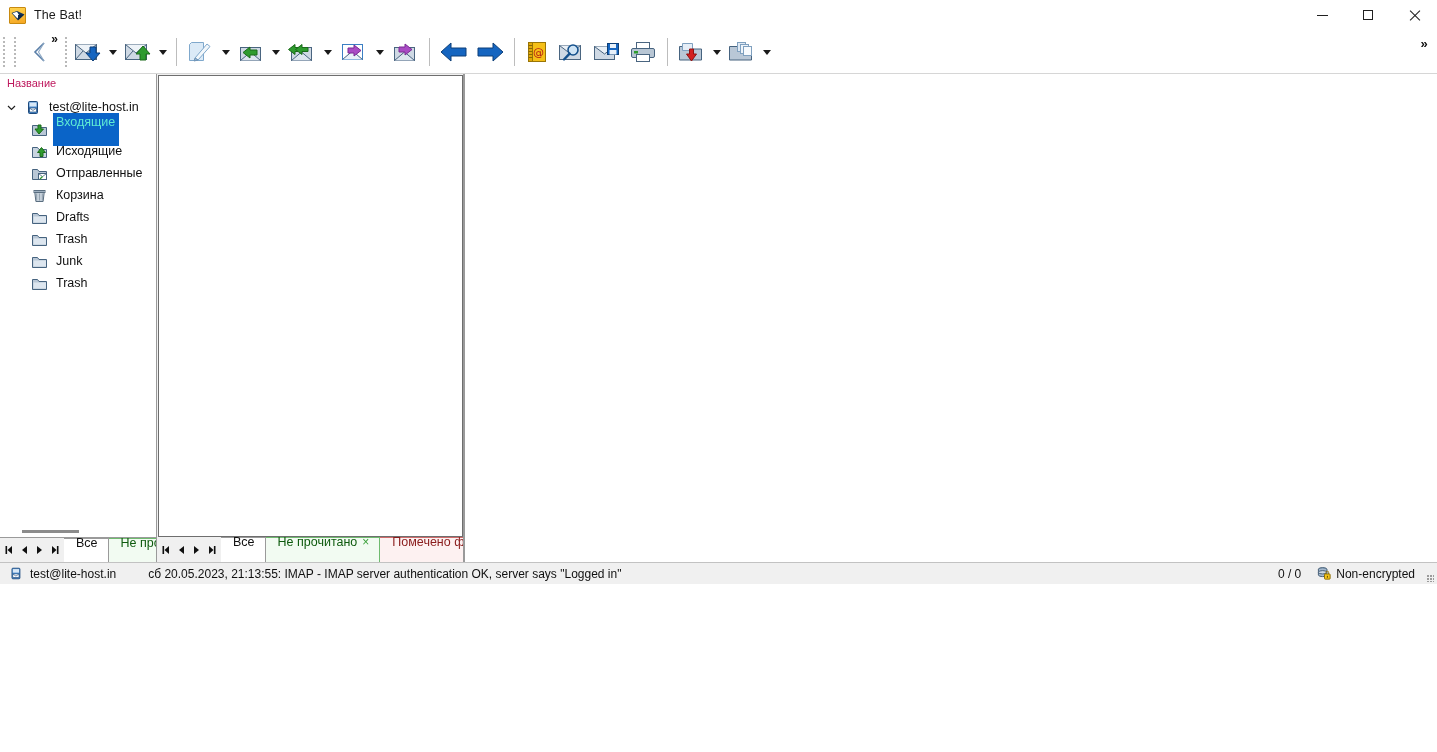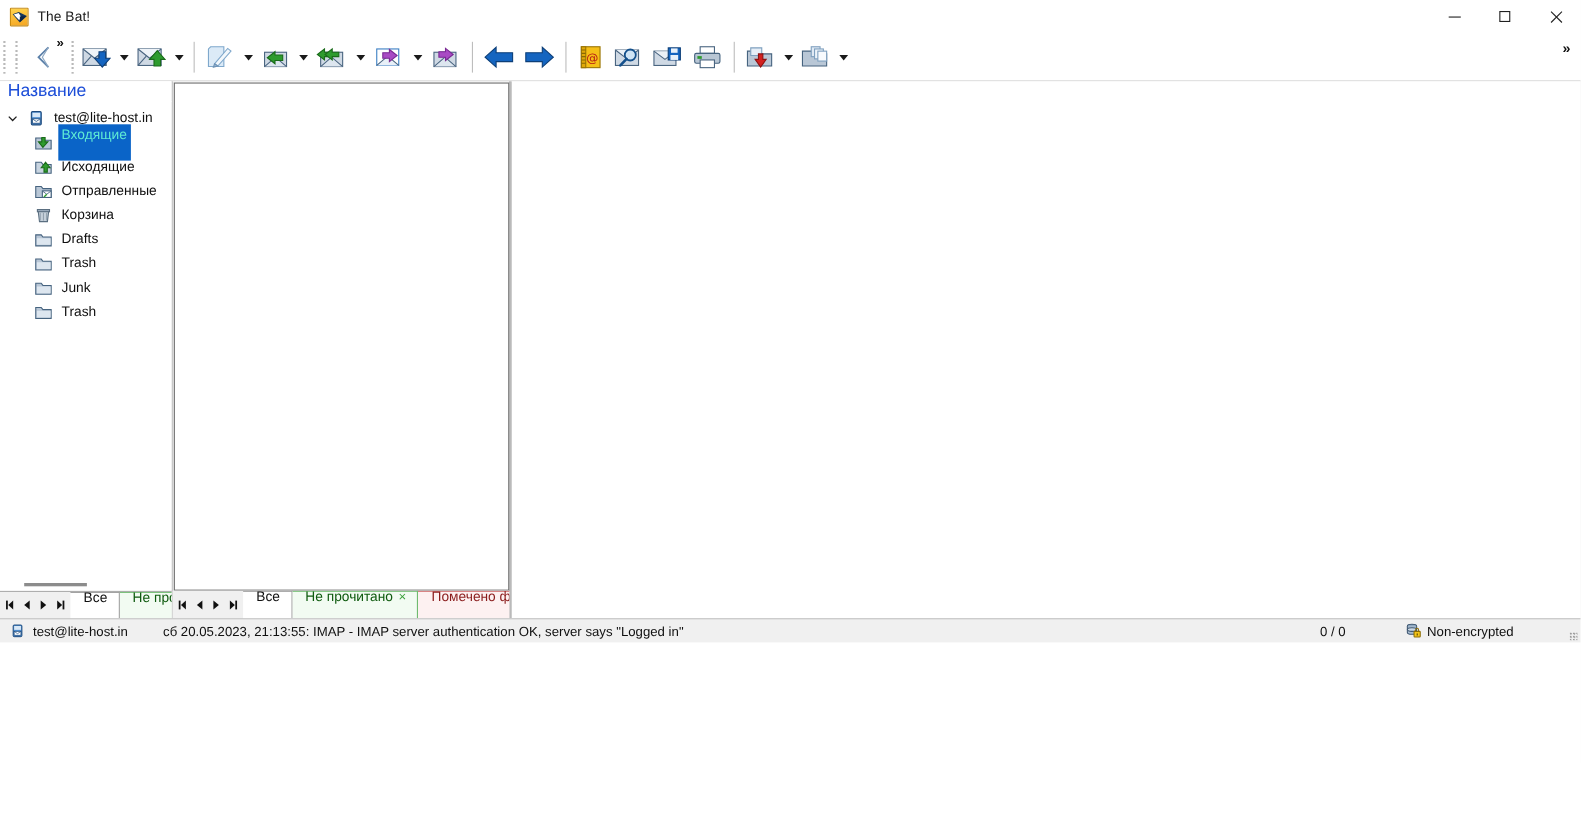--- a/index.html
+++ b/index.html
@@ -127,21 +127,21 @@
   .folder-pane {
     width: 157px; flex: 0 0 157px;
     display: flex; flex-direction: column;
     background: #ffffff;
     border-right: 1px solid #9a9a9a;
     min-height: 0;
   }
   .pane-header {
     height: 19px; flex: 0 0 19px;
     background: #ffffff;
-    font-size: 16px; color: #1d4ed8;
+    font-size: 11px; color: #be185d;
     display: flex; align-items: center; padding-left: 7px;
     border-bottom: 1px solid #ffffff;
   }
   .tree {
     flex: 1 1 auto; overflow: hidden; background: #ffffff;
     padding-top: 3px;
   }
   .tree-row {
     height: 22px; display: flex; align-items: center; gap: 5px;
     font-size: 12.5px; color: #101010; padding-left: 4px;
@@ -225,21 +225,21 @@
 
   
   .statusbar {
     height: 22px; flex: 0 0 22px;
     background: #f0f0f0;
     border-top: 1px solid #c2c2c2;
     display: flex; align-items: center;
     font-size: 12px; color: #101010;
   }
   .sb-cell { display: flex; align-items: center; gap: 7px; padding: 0 8px; height: 22px; }
-  .sb-right { margin-left: auto; display: flex; align-items: center; gap: 39px; }
+  .sb-right { margin-left: auto; display: flex; align-items: center; }
   .sb-grip {
     width: 14px; height: 22px; position: relative;
   }
   .sb-grip:after {
     content: ""; position: absolute; right: 3px; bottom: 3px;
     width: 7px; height: 7px;
     background-image:
       radial-gradient(circle at 1px 1px, #9b9b9b 1px, transparent 1px);
     background-size: 3px 3px;
   }

